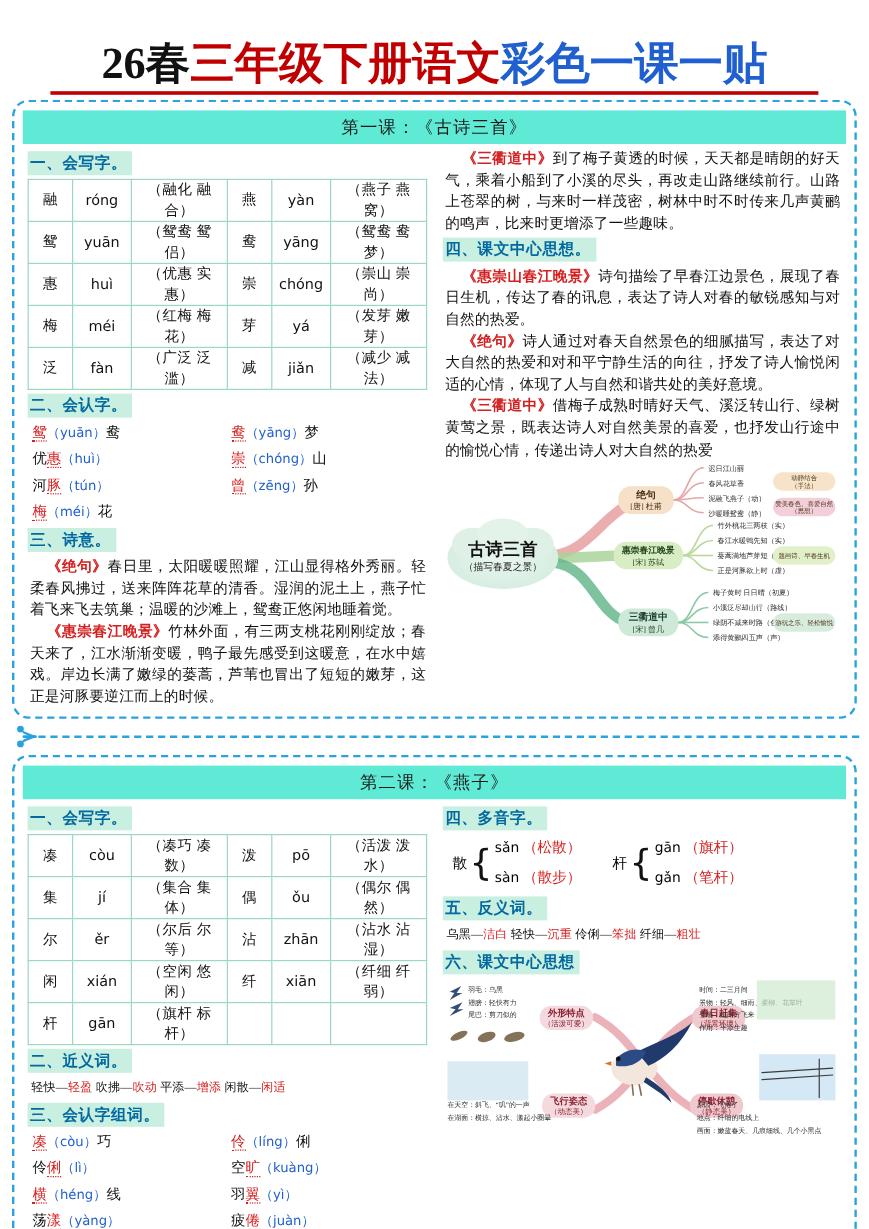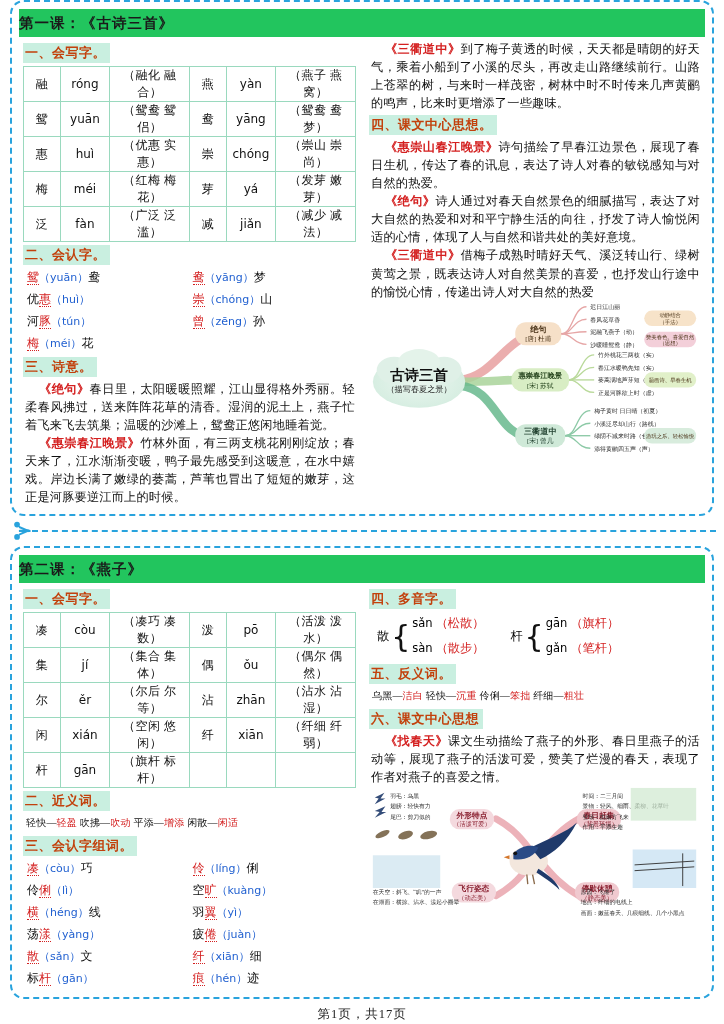--- a/index.html
+++ b/index.html
@@ -38,37 +38,37 @@
   .card {
     position: relative;
     margin: 0 10px;
     border: 2px dashed #29a3dd;
     border-radius: 14px;
     background: #ffffff;
     padding: 7px 7px 8px 7px;
   }
 
   .lesson-head {
-    background: #22c55e;
-    text-align: left;
+    background: #5eead4;
+    text-align: center;
     font-size: 14.5px;
-    font-weight: bold;
+    font-weight: normal;
     color: #1a1a1a;
     padding: 5px 0 4px 0;
     letter-spacing: 1px;
   }
 
   .cols { display: flex; gap: 0; }
   .col-l { width: 50%; padding: 3px 6px 0 4px; border-right: 0; }
   .col-r { width: 50%; padding: 3px 4px 0 7px; }
 
   .sec-title {
     display: inline-block;
     background: #c9efe0;
-    color: #c2410c;
+    color: #0369a1;
     font-weight: bold;
     font-size: 13px;
     padding: 1px 4px 1px 2px;
     margin: 3px 0 3px 0;
     letter-spacing: 0.5px;
   }
 
   
   table.chars {
     width: 100%;
@@ -154,20 +154,26 @@
     text-align: center; font-size: 12.5px; color: #222;
     padding-top: 7px; letter-spacing: 1px;
   }
   .nowrap { white-space: nowrap; }
 </style>
 </head>
 <body>
 
 <div class="page">
 
+  <div class="title-wrap">
+    <div class="title">
+      <span class="t-black">26</span><span class="t-black">春</span><span class="t-red">三年级下册语文</span><span class="t-blue">彩色一课一贴</span>
+    </div>
+    <div class="title-rule"></div>
+  </div>
 
   <div class="card">
     <div class="lesson-head">第一课：《古诗三首》</div>
 
     <div class="cols">
 
       <div class="col-l">
 
         <div class="sec-title">一、会写字。</div>
         <table class="chars">
@@ -425,23 +431,20 @@
                 <span class="rw"><span class="pn">gān</span> <span class="rd">（旗杆）</span></span>
                 <span class="rw"><span class="pn">gǎn</span> <span class="rd">（笔杆）</span></span>
               </span>
             </div>
           </div>
 
         <div class="sec-title">五、反义词。</div>
         <div class="pairline" id="l2-ant"><span class="nowrap">乌黑—<span class="alt">洁白</span></span> <span class="nowrap">轻快—<span class="alt">沉重</span></span> <span class="nowrap">伶俐—<span class="alt">笨拙</span></span> <span class="nowrap">纤细—<span class="alt">粗壮</span></span></div>
 
         <div class="sec-title">六、课文中心思想</div>
-        <div class="para" id="l2-central">
-            <p><span class="pm">《找春天》</span>课文生动描绘了燕子的外形、春日里燕子的活动等，展现了燕子的活泼可爱，赞美了烂漫的春天，表现了作者对燕子的喜爱之情。</p>
-          </div>
 
         <div class="mindmap">
           <svg viewBox="0 0 345 142" xmlns="http://www.w3.org/2000/svg">
 
             <path d="M170,70 C160,56 150,44 132,34" stroke="#e79fa8" stroke-width="7" fill="none" stroke-linecap="round" opacity="0.8"></path>
             <path d="M178,70 C190,56 200,44 218,34" stroke="#e79fa8" stroke-width="7" fill="none" stroke-linecap="round" opacity="0.8"></path>
             <path d="M170,78 C160,92 150,104 132,114" stroke="#e79fa8" stroke-width="7" fill="none" stroke-linecap="round" opacity="0.8"></path>
             <path d="M178,78 C190,92 200,104 218,114" stroke="#e79fa8" stroke-width="7" fill="none" stroke-linecap="round" opacity="0.8"></path>
 
             <ellipse cx="166" cy="78" rx="20" ry="15" fill="#f3e7dd"></ellipse>

